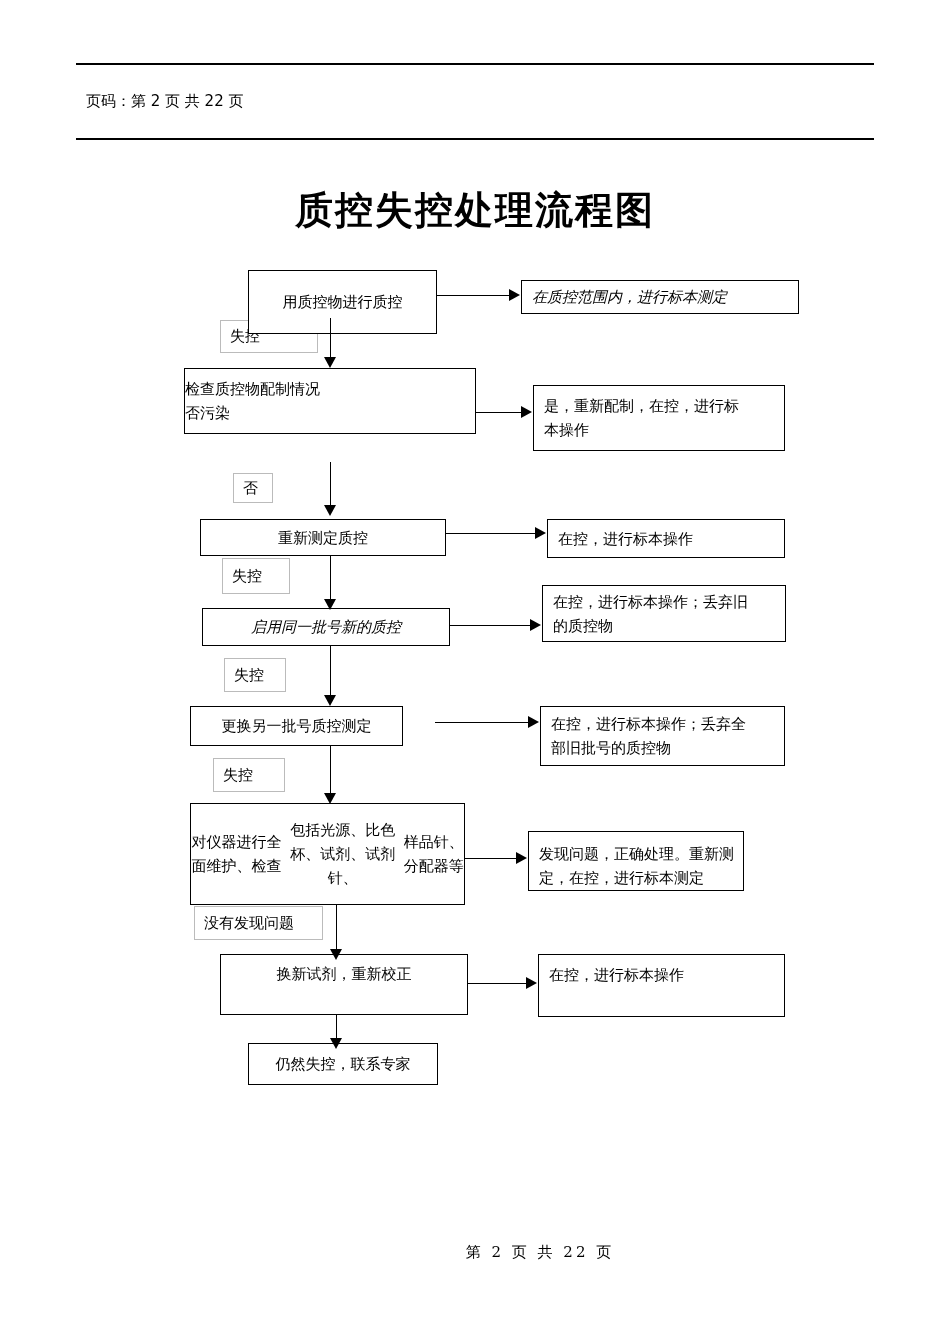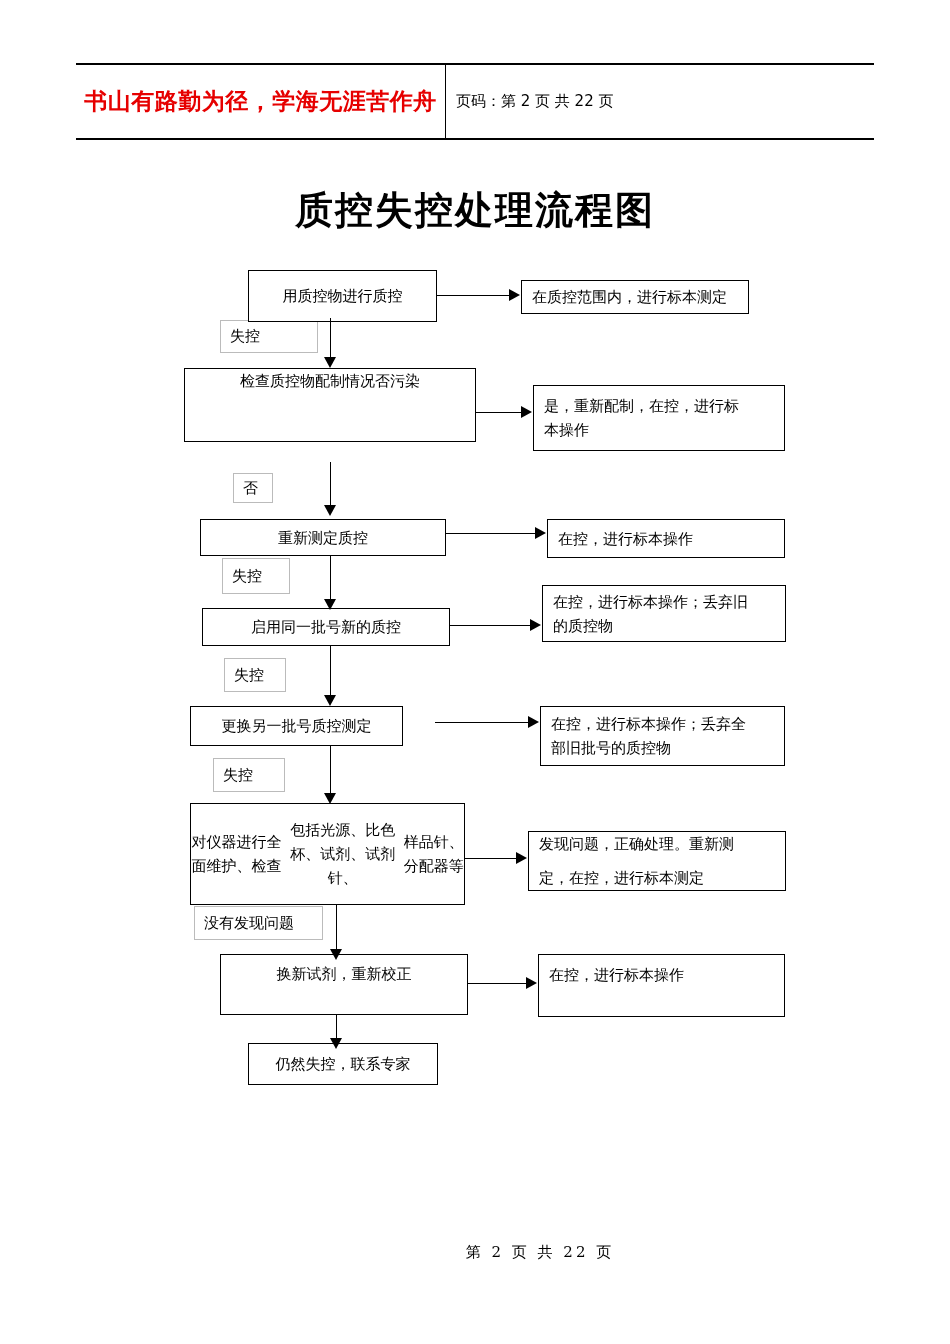--- a/index.html
+++ b/index.html
@@ -159,49 +159,46 @@
     font-family: "DejaVu Serif", "Liberation Serif", serif;
     letter-spacing: 3px;
     padding-left: 130px;
     box-sizing: border-box;
   }
 </style>
 </head>
 <body>
 
 <div class="header-table">
-  <div class="hdr-cell hdr-cell-mid">
-    <div class="hdr-slogan">书山有路勤为径，学海无涯苦作舟</div>
-  </div>
   <div class="hdr-cell hdr-cell-right">
     <div class="hdr-page">页码：第 2 页  共 22 页</div>
   </div>
 </div>
 
 <div class="doc-title">质控失控处理流程图</div>
 
-<div class="fbox center" style="left:248px; top:270px; width:189px; height:52px;">
+<div class="fbox center" style="left:248px; top:270px; width:189px; height:64px;">
   <span>用质控物进行质控</span>
 </div>
 
-<div class="fbox left" style="left:521px; top:280px; width:228px; height:34px;">
+<div class="fbox left" style="left:521px; top:280px; width:278px; height:34px;font-style:italic;">
   <span>在质控范围内，进行标本测定</span>
 </div>
 
 <div class="hline" style="left:437px; top:295px; width:73px;"></div>
 <div class="arrow-right" style="left:509px; top:289px;"></div>
 
 <div class="tagbox" style="left:220px; top:320px; width:98px; height:33px;">
   <span>失控</span>
 </div>
 
 <div class="vline" style="left:330px; top:318px; height:44px;"></div>
 <div class="arrow-down" style="left:324px; top:357px;"></div>
 
-<div class="fbox center top" style="left:184px; top:368px; width:292px; height:74px; flex-direction:row; padding-top:0;">
+<div class="fbox center top" style="left:184px; top:368px; width:292px; height:66px; flex-direction:column; padding-top:0;">
   <span>检查质控物配制情况</span>
   <span>否污染</span>
 </div>
 
 <div class="fbox left top" style="left:533px; top:385px; width:252px; height:66px; flex-direction:column; align-items:flex-start; justify-content:center; padding-top:0;">
   <span>是，重新配制，在控，进行标</span>
   <span>本操作</span>
 </div>
 
 <div class="hline" style="left:476px; top:412px; width:46px;"></div>
@@ -225,21 +222,21 @@
 <div class="hline" style="left:446px; top:533px; width:90px;"></div>
 <div class="arrow-right" style="left:535px; top:527px;"></div>
 
 <div class="tagbox" style="left:222px; top:558px; width:68px; height:36px;">
   <span>失控</span>
 </div>
 
 <div class="vline" style="left:330px; top:556px; height:46px;"></div>
 <div class="arrow-down" style="left:324px; top:599px;"></div>
 
-<div class="fbox center" style="left:202px; top:608px; width:248px; height:38px;">
+<div class="fbox center" style="left:202px; top:608px; width:248px; height:38px;font-style:italic;">
   <span>启用同一批号新的质控</span>
 </div>
 
 <div class="fbox left top" style="left:542px; top:585px; width:244px; height:57px; flex-direction:column; align-items:flex-start; justify-content:center; padding-top:0;">
   <span>在控，进行标本操作；丢弃旧</span>
   <span>的质控物</span>
 </div>
 
 <div class="hline" style="left:450px; top:625px; width:81px;"></div>
 <div class="arrow-right" style="left:530px; top:619px;"></div>
@@ -269,21 +266,21 @@
 
 <div class="vline" style="left:330px; top:746px; height:50px;"></div>
 <div class="arrow-down" style="left:324px; top:793px;"></div>
 
 <div class="fbox center" style="left:190px; top:803px; width:275px; height:102px; flex-direction:row; justify-content:center;">
   <span>对仪器进行全面维护、检查</span>
   <span>包括光源、比色杯、试剂、试剂针、</span>
   <span>样品针、分配器等</span>
 </div>
 
-<div class="fbox left top" style="left:528px; top:831px; width:258px; height:60px; flex-direction:column; align-items:flex-start; justify-content:space-between; padding-top:0;">
+<div class="fbox left top" style="left:528px; top:831px; width:216px; height:60px; flex-direction:column; align-items:flex-start; justify-content:flex-end; padding-top:0;">
   <span>发现问题，正确处理。重新测</span>
   <span>定，在控，进行标本测定</span>
 </div>
 
 <div class="hline" style="left:465px; top:858px; width:52px;"></div>
 <div class="arrow-right" style="left:516px; top:852px;"></div>
 
 <div class="tagbox" style="left:194px; top:906px; width:129px; height:34px;">
   <span>没有发现问题</span>
 </div>

